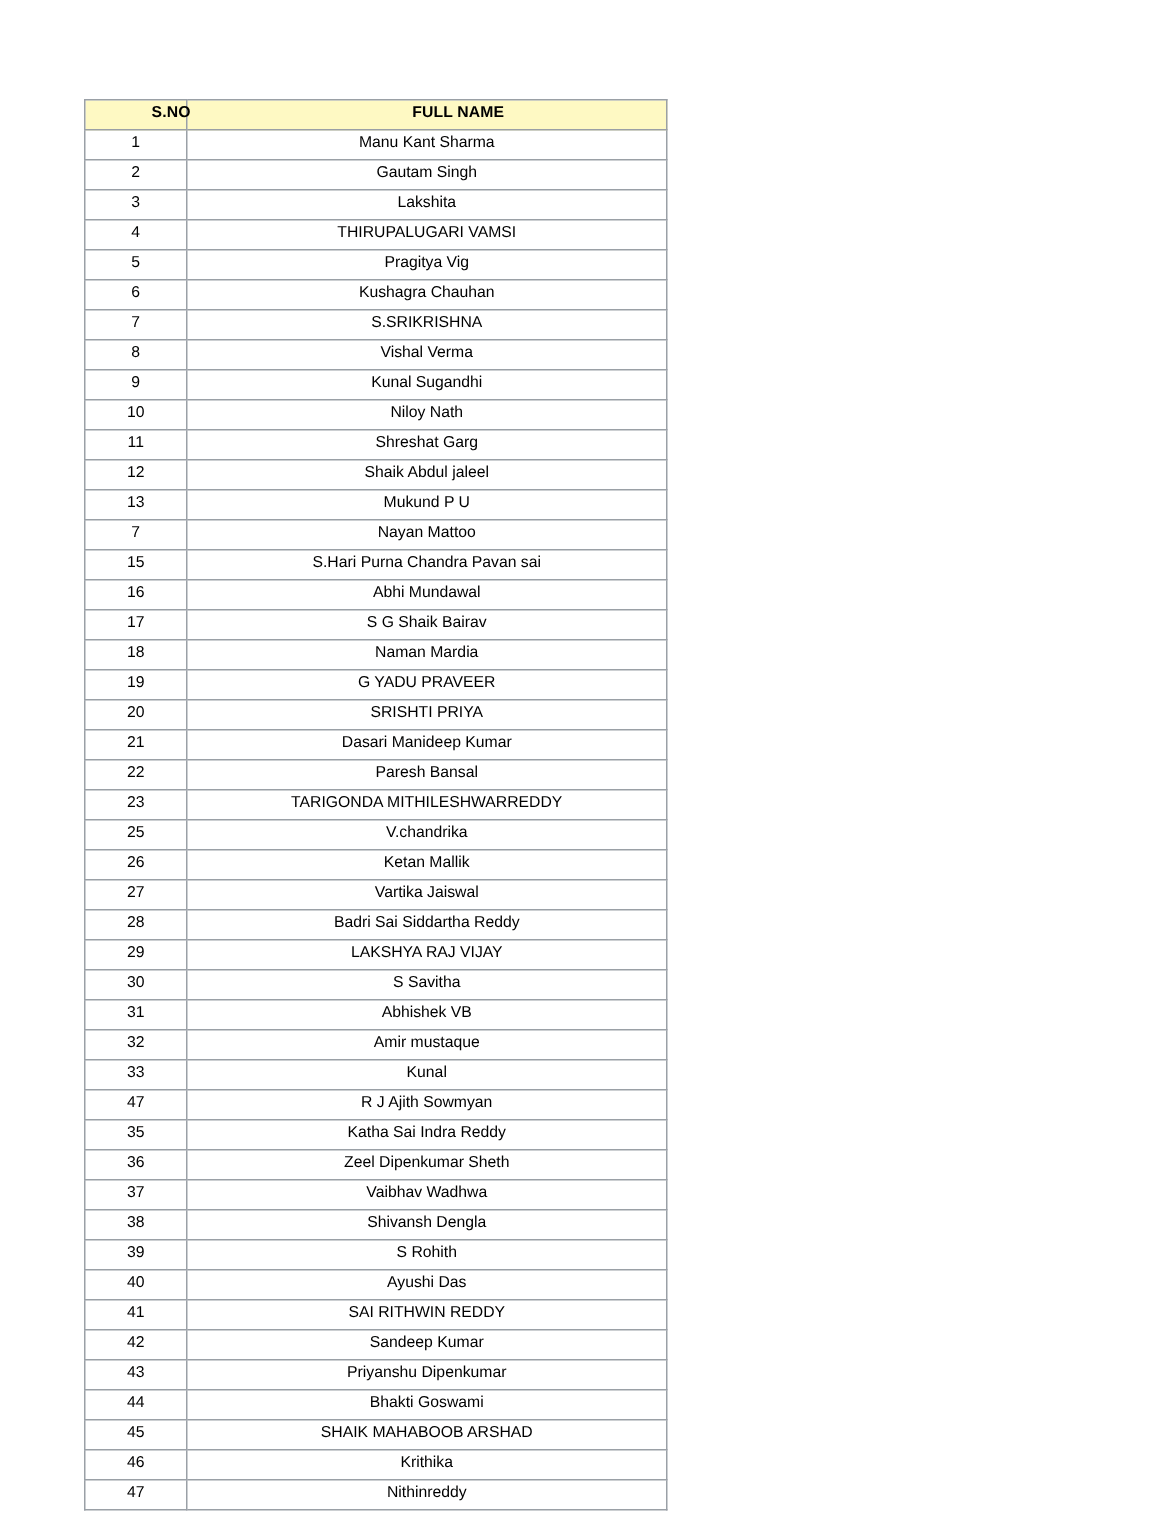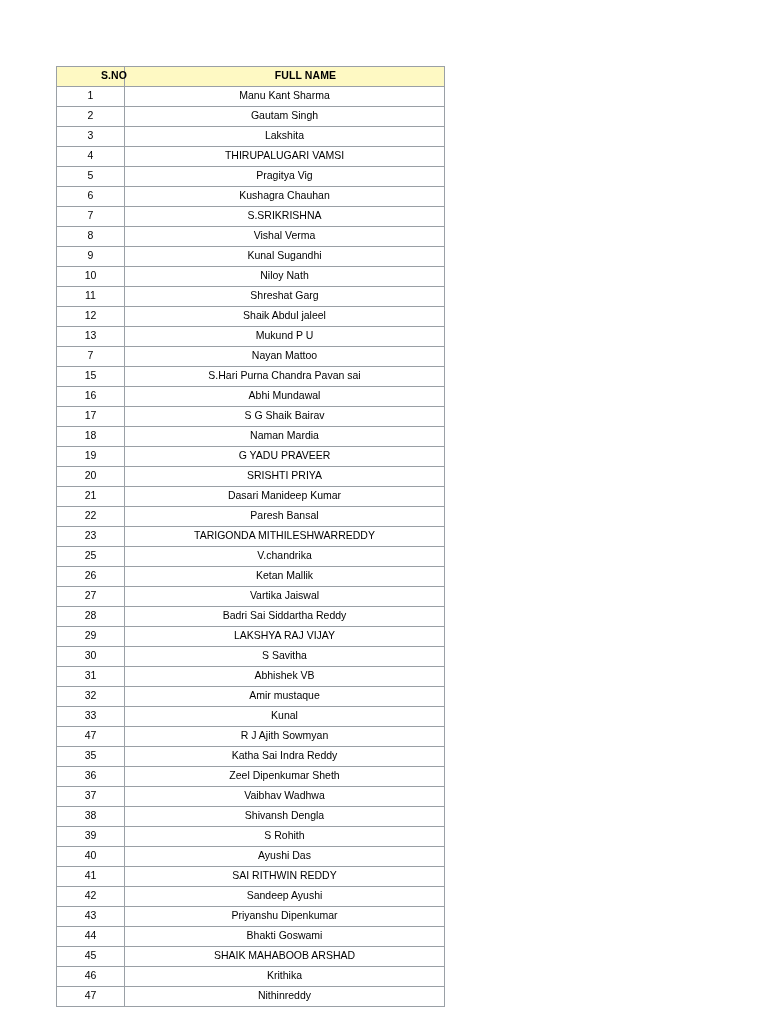--- a/index.html
+++ b/index.html
@@ -219,21 +219,21 @@
         <tr>
           <td class="sno">40</td>
           <td class="name">Ayushi Das</td>
         </tr>
         <tr>
           <td class="sno">41</td>
           <td class="name">SAI RITHWIN REDDY</td>
         </tr>
         <tr>
           <td class="sno">42</td>
-          <td class="name">Sandeep Ayushi</td>
+          <td class="name">Sandeep Kumar</td>
         </tr>
         <tr>
           <td class="sno">43</td>
           <td class="name">Priyanshu Dipenkumar</td>
         </tr>
         <tr>
           <td class="sno">44</td>
           <td class="name">Bhakti Goswami</td>
         </tr>
         <tr>

